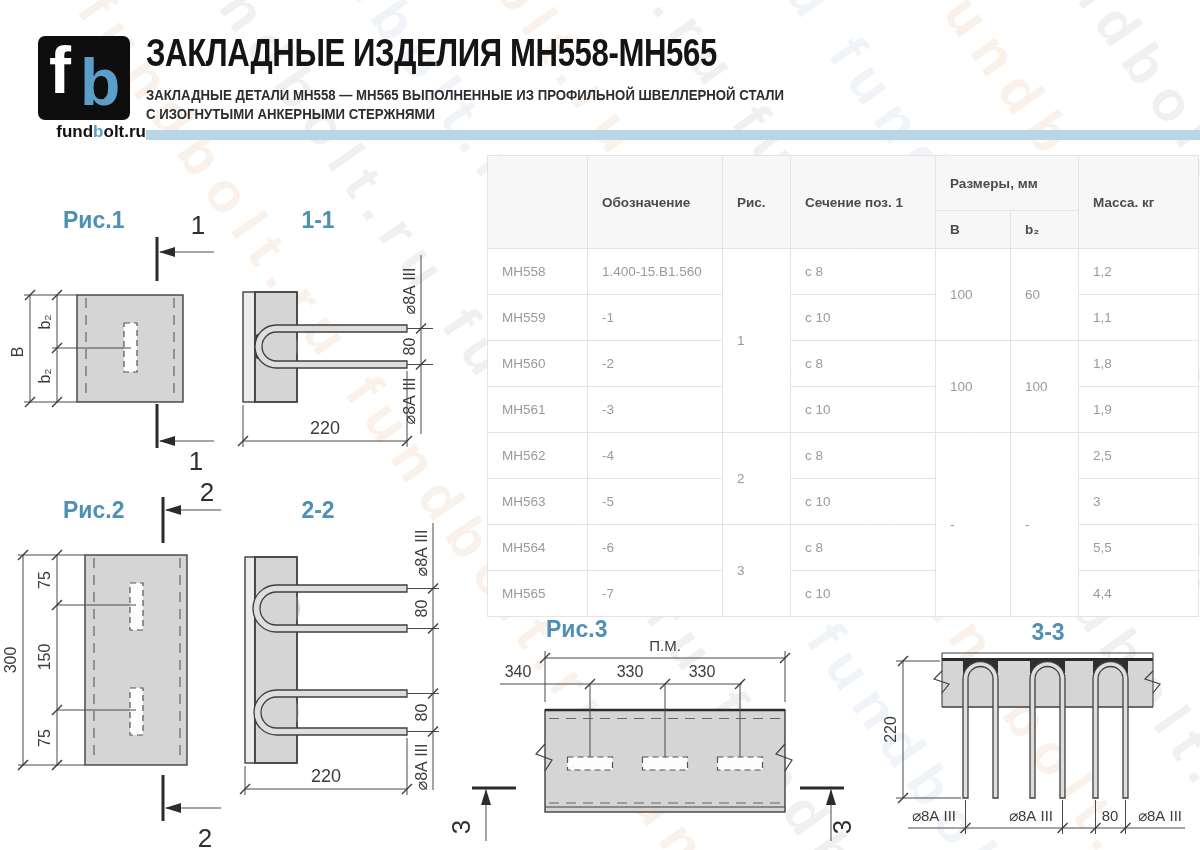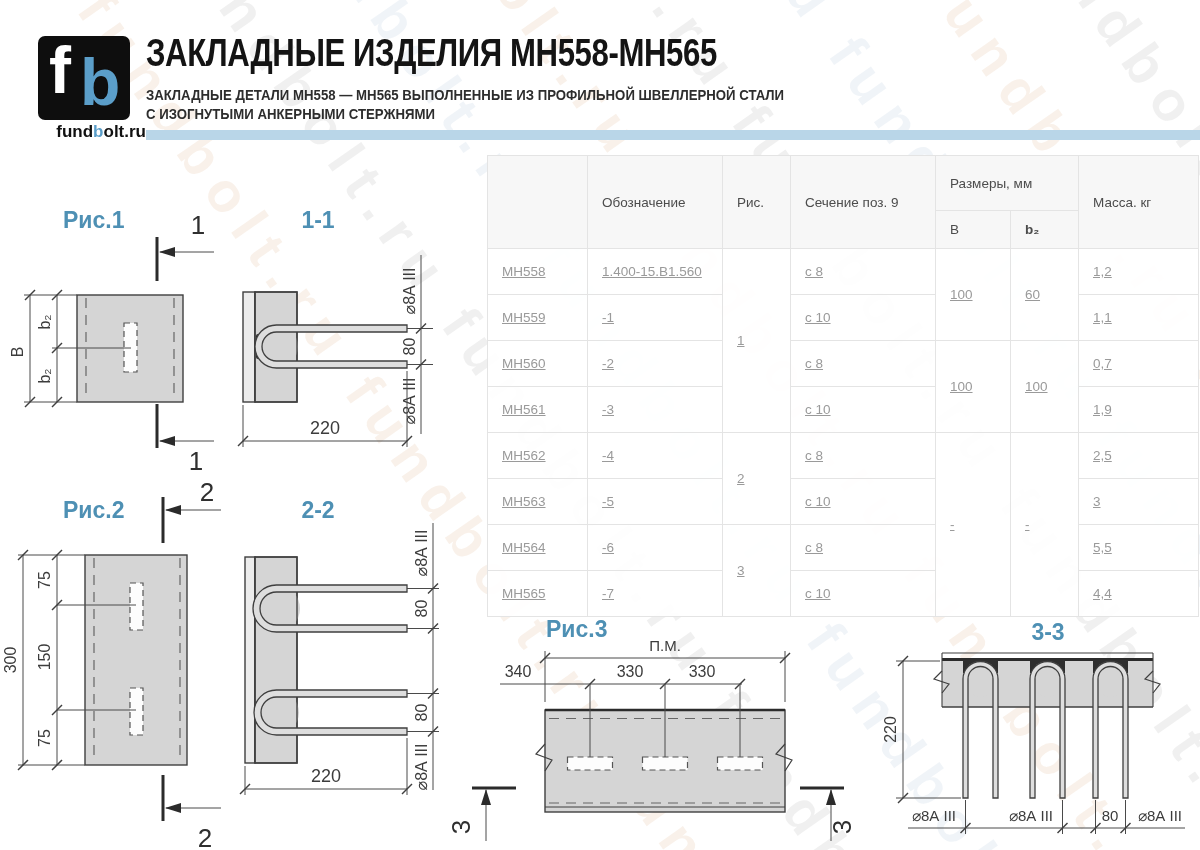--- a/index.html
+++ b/index.html
@@ -24,23 +24,23 @@
   .title{position:absolute;left:146px;top:32px;font-size:38px;font-weight:bold;color:#141414;
          transform:scaleX(.82);transform-origin:left top;white-space:nowrap;letter-spacing:-.5px;z-index:2;}
   .subtitle{position:absolute;left:146px;top:85px;font-size:15px;font-weight:bold;color:#2d2d2d;line-height:19px;
          transform:scaleX(.88);transform-origin:left top;white-space:nowrap;z-index:2;}
   .bluebar{position:absolute;left:146px;top:130px;width:1054px;height:10px;background:#b9d6e8;z-index:1;}
 
   
   .spec{position:absolute;left:487px;top:155px;z-index:2;border-collapse:collapse;table-layout:fixed;}
   .spec th,.spec td{border:1px solid #e4e4e4;padding:0 0 0 14px;text-align:left;vertical-align:middle;
         font-size:13.5px;background:rgba(255,255,255,.93);}
-  .spec thead th{background:#f7f7f7;color:#4c4c4c;font-weight:400;}
+  .spec thead th{background:#f7f7f7;color:#4c4c4c;font-weight:700;}
   .spec thead .hr1{height:55px;} .spec thead .hr2 th{height:37px;}
-  .spec td{color:#9a9a9a;height:45px;text-decoration:underline;}
+  .spec td{color:#9a9a9a;height:45px;}
   .spec .b2h{font-weight:bold;}
 
   
   .draw{position:absolute;left:0;top:0;z-index:1;}
   .ln{stroke:#3f3f3f;stroke-width:1.3;fill:none;}
   .thin{stroke:#4a4a4a;stroke-width:1;fill:none;}
   .thick{stroke:#2b2b2b;stroke-width:3;fill:none;}
   .dsh{stroke:#666;stroke-width:1.2;fill:none;stroke-dasharray:10 7;}
   .plate{fill:#d5d5d5;stroke:#3f3f3f;stroke-width:1.4;}
   .plate2{fill:#ececec;stroke:#3f3f3f;stroke-width:1.4;}
@@ -103,21 +103,21 @@
         <col style="width:145px">
         <col style="width:75px">
         <col style="width:68px">
         <col style="width:120px">
       </colgroup>
     <thead>
       <tr class="hr1">
         <th rowspan="2"></th>
         <th rowspan="2">Обозначение</th>
         <th rowspan="2">Рис.</th>
-        <th rowspan="2">Сечение поз. 9</th>
+        <th rowspan="2">Сечение поз. 1</th>
         <th colspan="2">Размеры, мм</th>
         <th rowspan="2">Масса. кг</th>
       </tr>
       <tr class="hr2">
         <th>В</th>
         <th class="b2h">b₂</th>
       </tr>
     </thead>
     <tbody>
       <tr>
@@ -134,21 +134,21 @@
         <td>-1</td>
         <td>с 10</td>
         <td>1,1</td>
       </tr>
       <tr>
         <td>МН560</td>
         <td>-2</td>
         <td>с 8</td>
         <td rowspan="2">100</td>
         <td rowspan="2">100</td>
-        <td>0,7</td>
+        <td>1,8</td>
       </tr>
       <tr>
         <td>МН561</td>
         <td>-3</td>
         <td>с 10</td>
         <td>1,9</td>
       </tr>
       <tr>
         <td>МН562</td>
         <td>-4</td>

